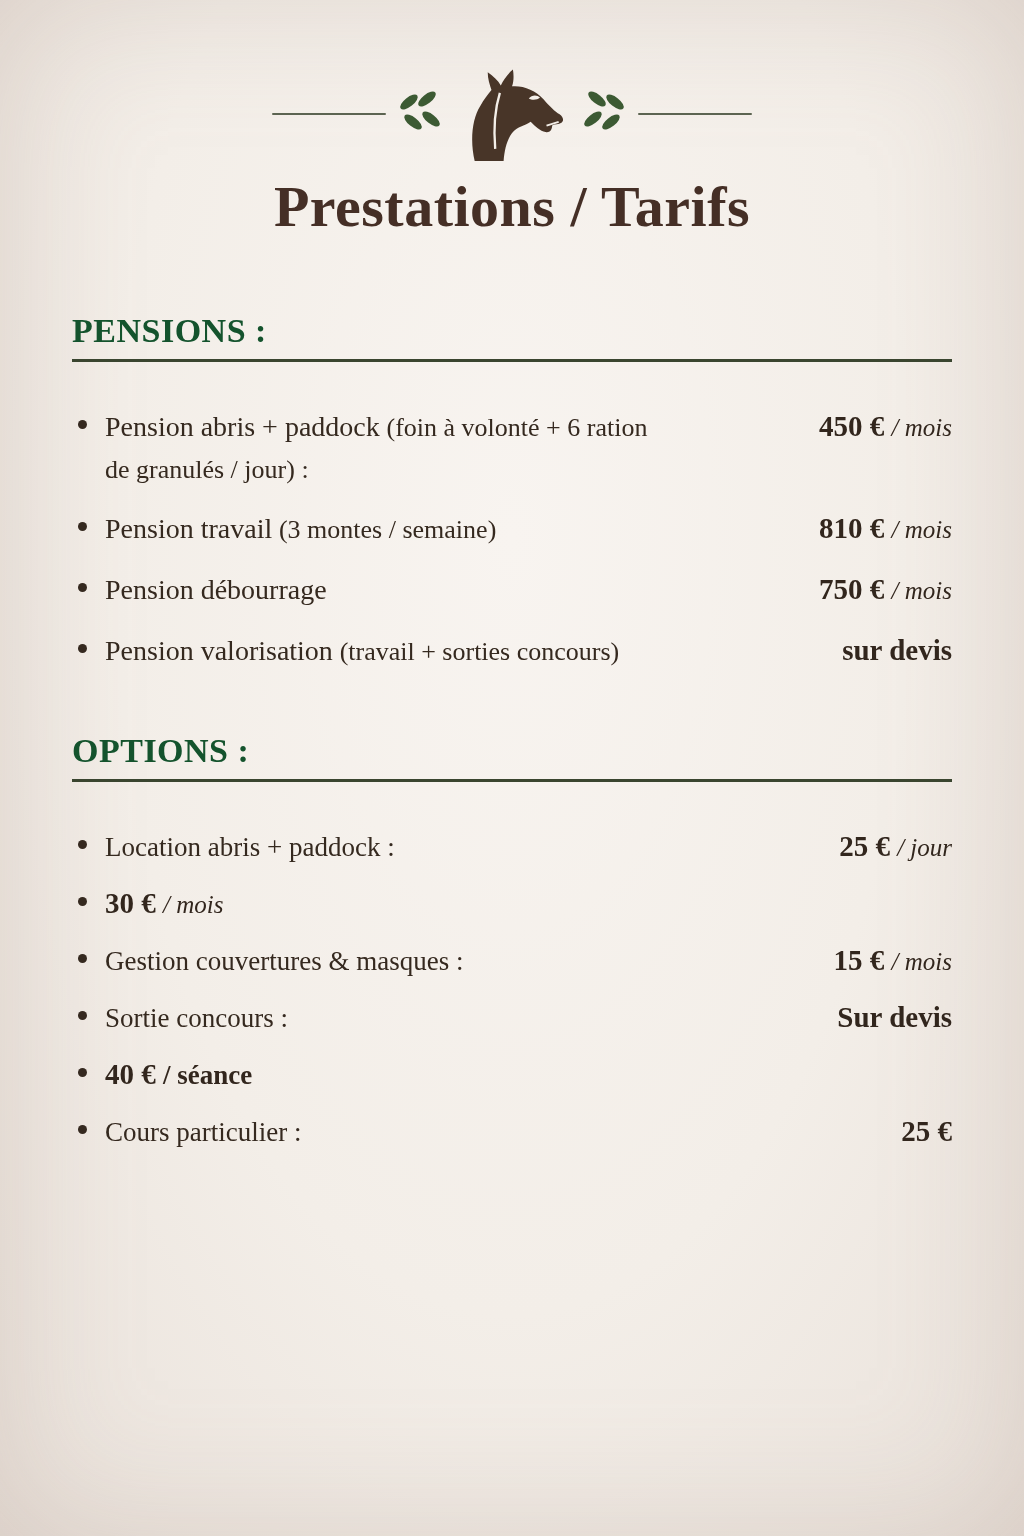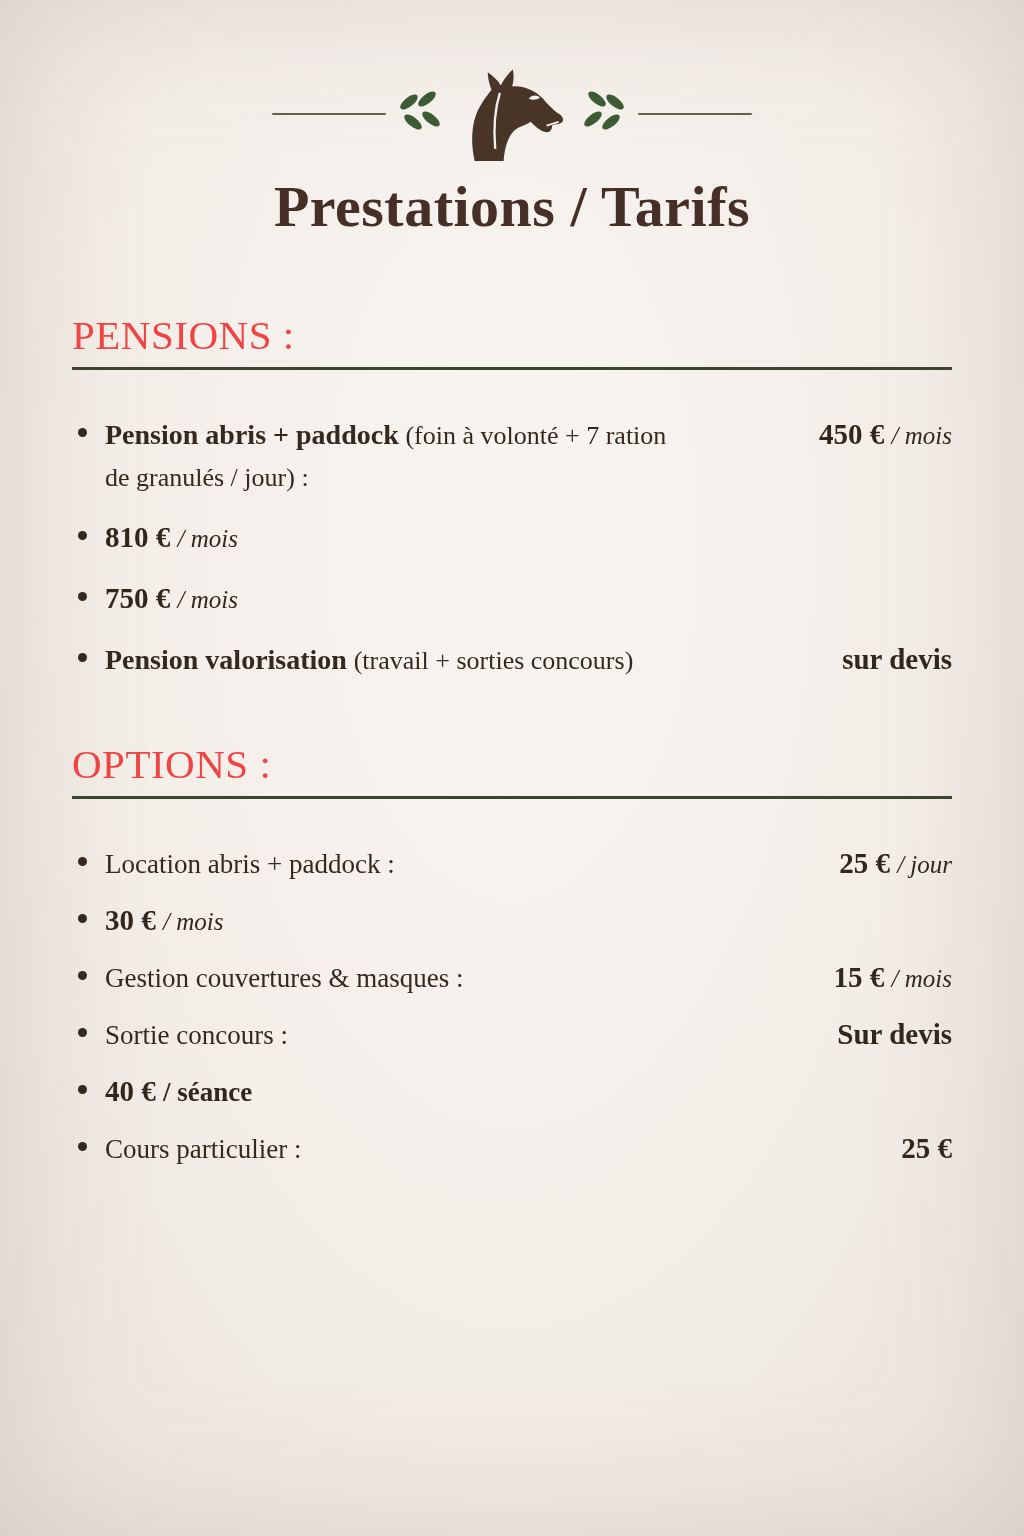--- a/index.html
+++ b/index.html
@@ -27,42 +27,42 @@
   .leaf-right { transform:scaleX(-1); }
   .page-title {
     margin-top:10px;
     font-size:58px; line-height:1.15; font-weight:700;
     color:#452f26; letter-spacing:0.5px;
   }
   
   .section { margin-top:70px; }
   .section + .section { margin-top:58px; }
   .section-heading {
-    font-size:41px; line-height:1.18; font-weight:400;
-    color:#ef4444; letter-spacing:0.5px;
+    font-size:34px; line-height:1.18; font-weight:700;
+    color:#14532d; letter-spacing:0.5px;
   }
   .section-rule {
     height:0; border-top:3px solid #3a452f;
     margin-top:8px; margin-bottom:42px;
   }
   
   .row {
     display:flex; align-items:baseline;
     font-size:27px; line-height:1.55; color:#35291f;
   }
   .row.pension { margin-bottom:16px; }
   .row.option  { margin-bottom:12px; }
   .row.last-option { margin-top:0; }
   .bullet {
     flex:none; width:9px; height:9px; border-radius:50%;
     background:#35291f; margin:0 18px 0 6px;
     align-self:flex-start; margin-top:16px;
   }
   .label { flex:1 1 auto; padding-right:28px; }
-  .name  { font-weight:700; font-size:28px; }
+  .name  { font-weight:400; font-size:28px; }
   .detail{ font-size:26px; }
   sup.ord { font-size:0.58em; }
   .price {
     flex:none; white-space:nowrap; text-align:right;
     font-weight:700; font-size:29px; color:#32261d;
   }
   .price .unit { font-weight:400; font-size:25px;font-style:italic; }
   .price .unit-bold { font-weight:700; font-size:27px; }
 </style>
 </head>
@@ -105,31 +105,33 @@
     </div>
     <h1 class="page-title">Prestations / Tarifs</h1>
   </div>
 
   <div class="section">
     <h2 class="section-heading">PENSIONS :</h2>
     <div class="section-rule"></div>
 
     <div class="row pension">
       <span class="bullet"></span>
-      <span class="label"><b class="name">Pension abris + paddock</b> <span class="detail">(foin à volonté + 7 ration</span><br><span class="detail">de granulés / jour) :</span></span>
+      <span class="label"><b class="name">Pension abris + paddock</b> <span class="detail">(foin à volonté + 6 ration</span><br><span class="detail">de granulés / jour) :</span></span>
       <span class="price"><b>450 €</b> <span class="unit">/ mois</span></span>
     </div>
 
     <div class="row pension">
       <span class="bullet"></span>
+      <span class="label"><b class="name">Pension travail</b> <span class="detail">(3 montes / semaine)</span></span>
       <span class="price"><b>810 €</b> <span class="unit">/ mois</span></span>
     </div>
 
     <div class="row pension">
       <span class="bullet"></span>
+      <span class="label"><b class="name">Pension débourrage</b></span>
       <span class="price"><b>750 €</b> <span class="unit">/ mois</span></span>
     </div>
 
     <div class="row pension">
       <span class="bullet"></span>
       <span class="label"><b class="name">Pension valorisation</b> <span class="detail">(travail + sorties concours)</span></span>
       <span class="price"><b>sur devis</b></span>
     </div>
   </div>
 

